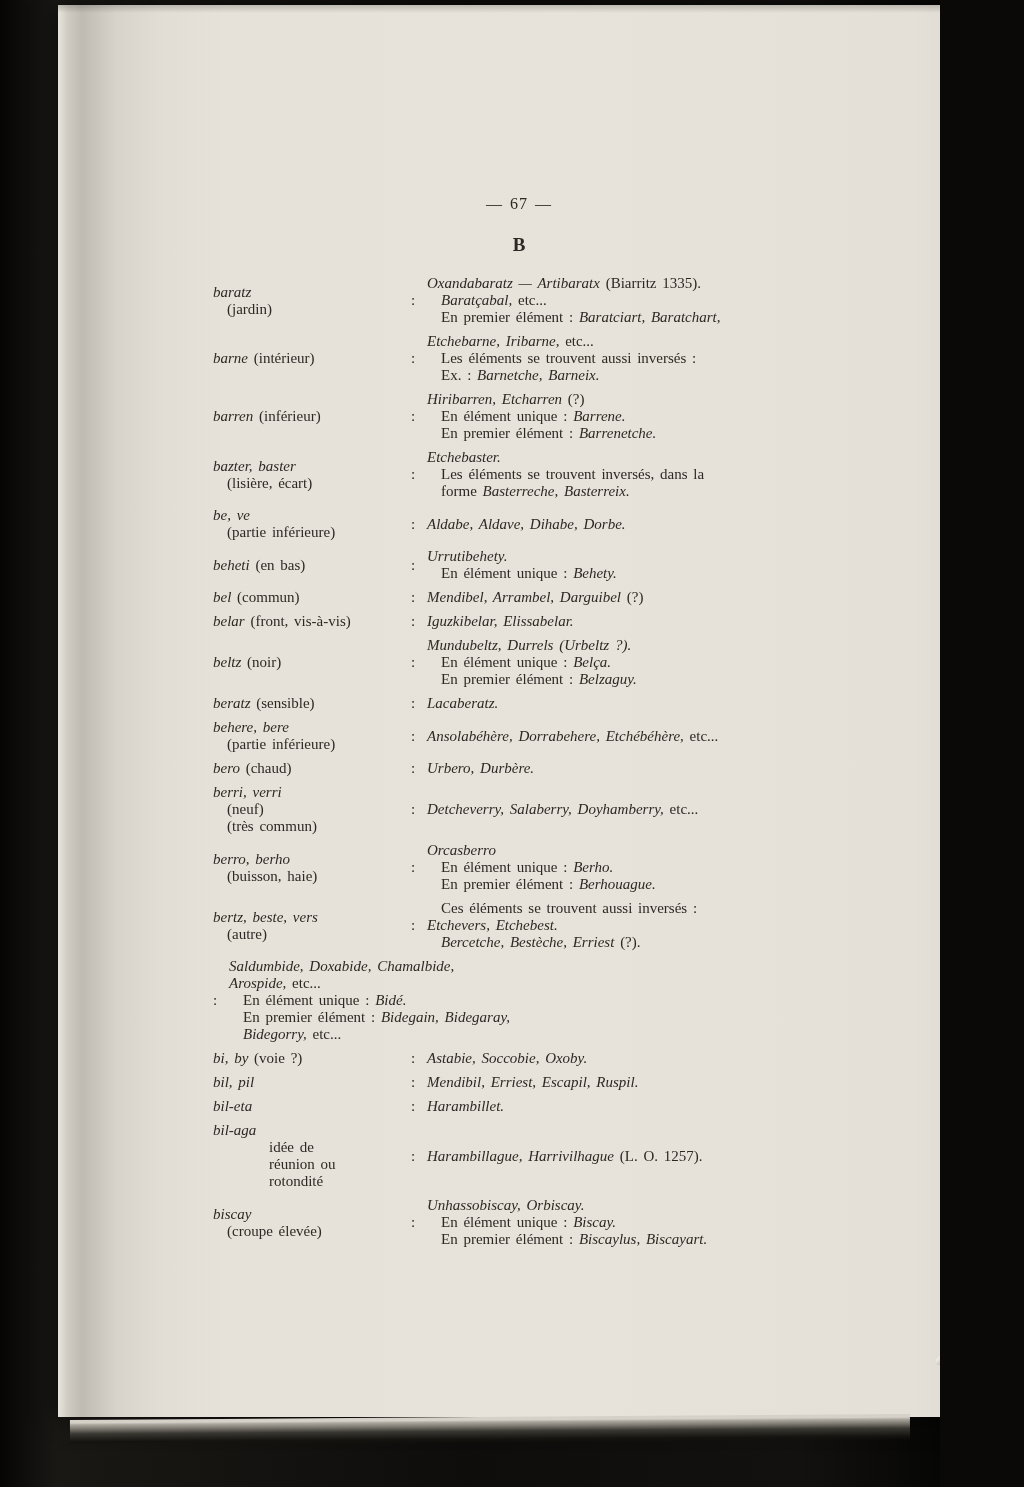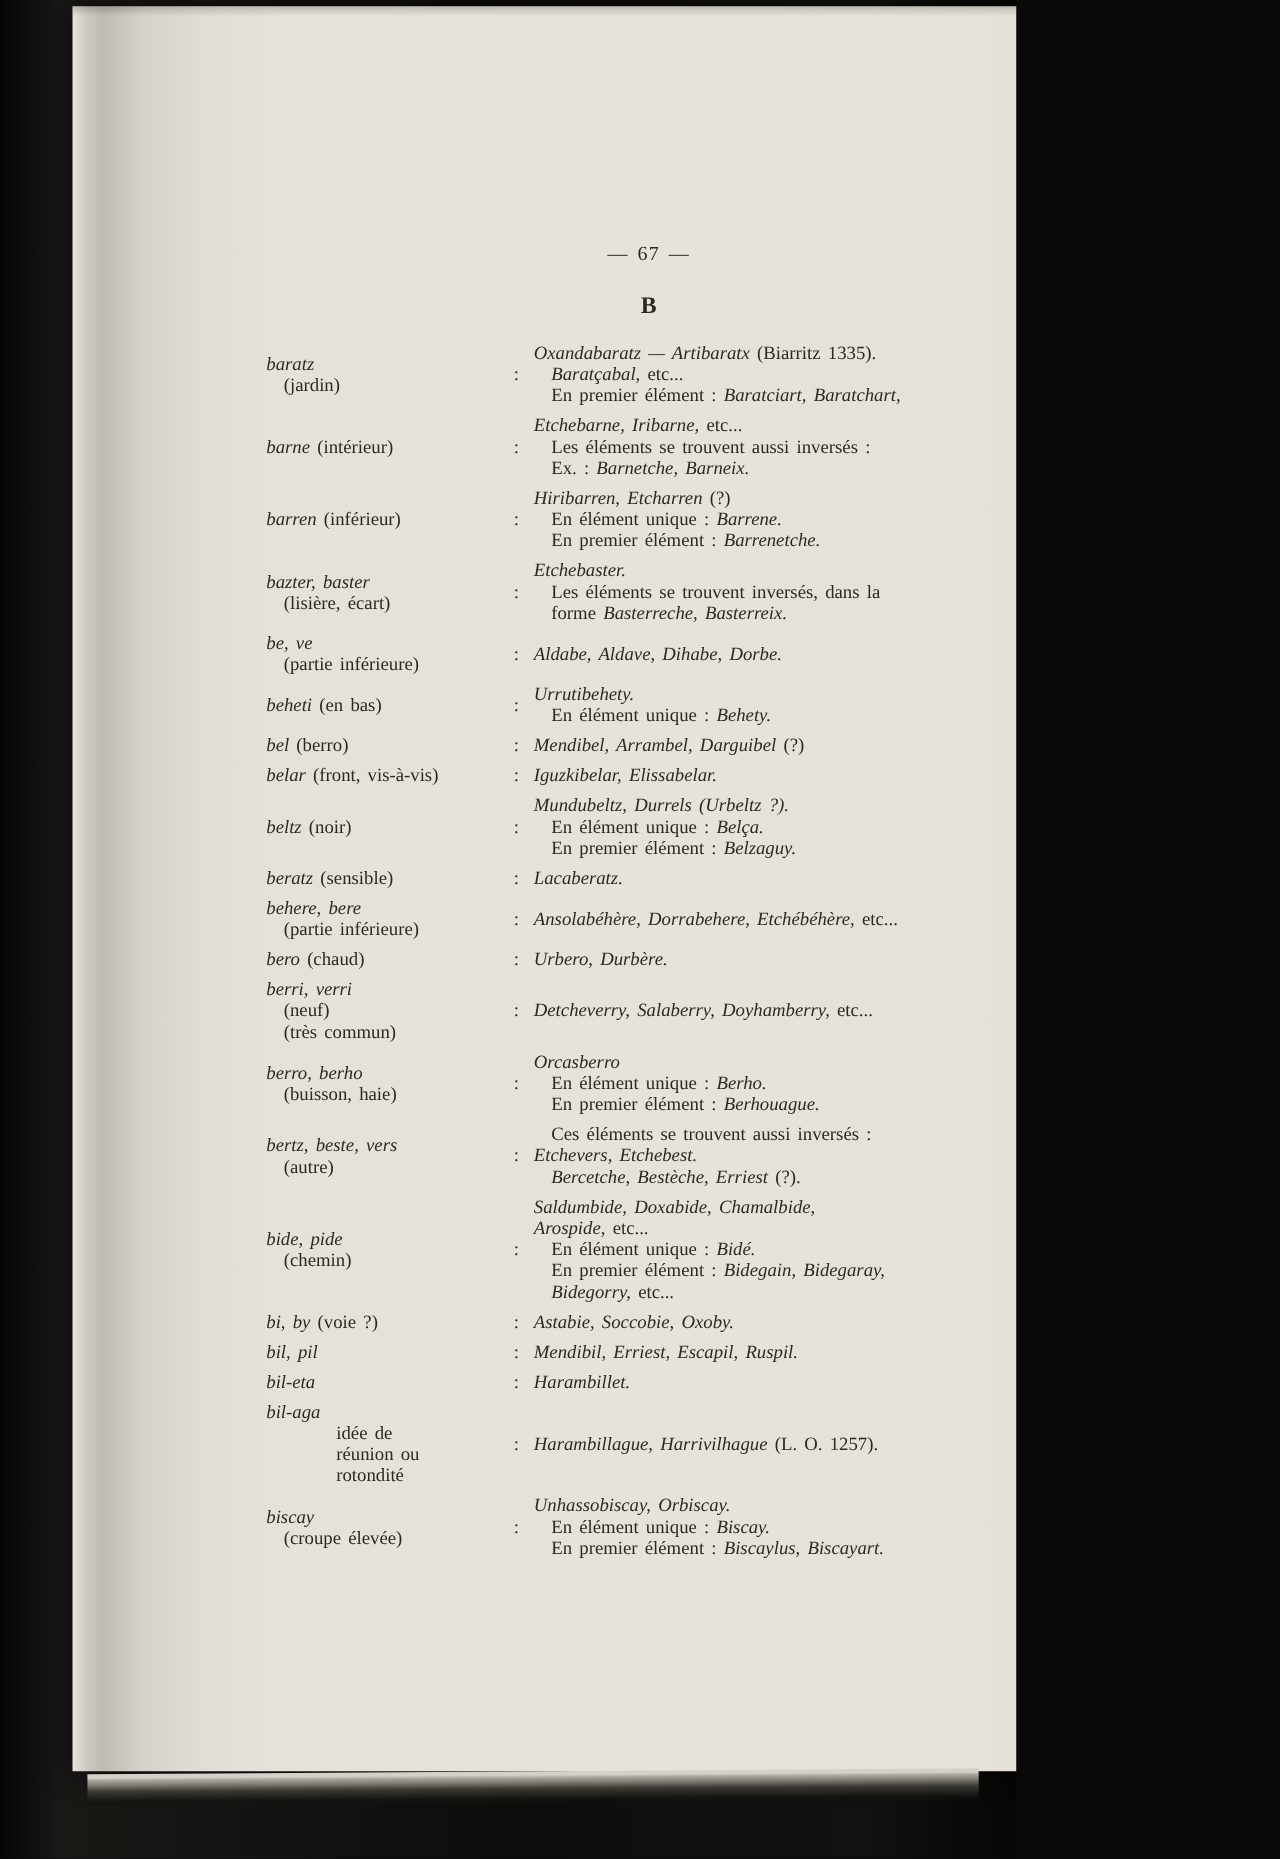--- a/index.html
+++ b/index.html
@@ -1,16 +1,16 @@
 <!DOCTYPE html>
 <html><head>
 <meta charset="utf-8">
 <style>
   html,body{margin:0;padding:0;background:#0a0908;}
-  .scan{position:relative;width:813px;height:1487px;overflow:hidden;
+  .scan{position:relative;width:940px;height:1487px;overflow:hidden;
     background:linear-gradient(90deg,#050504 0,#141210 4%,#1a1815 6%,#0e0d0b 50%,#121110 85%,#060605 100%),#0d0c0a;}
   .cover-marking{position:absolute;right:26px;top:8px;width:96px;height:66px;border-radius:50%;
     background:radial-gradient(ellipse at center, rgba(118,34,26,.5), rgba(60,18,14,.25) 55%, transparent 75%);
     filter:blur(4px);}
   .page{position:absolute;left:58px;top:5px;width:932px;height:1412px;
     background:linear-gradient(90deg,#e8e5dc 0,#cfcbc2 10px,#bfbbb2 24px,#d7d3ca 58px,#e2ded5 105px,#e6e2d9 170px,#e7e3da 55%,#e4e0d7 92%,#dcd8cf 100%);
     box-shadow:0 0 22px rgba(0,0,0,.65);}
   .page::after{content:"";position:absolute;left:0;right:0;top:0;height:8px;
     background:linear-gradient(180deg,rgba(0,0,0,.18),transparent);}
   .bottom-edges{position:absolute;left:70px;right:30px;top:1417px;height:26px;transform:rotate(-0.4deg);
@@ -102,21 +102,21 @@
               <div class="line ind0"><span class="it">beheti</span><span class="ro"> (en bas)</span></div>
             </div>
             <div class="colon-col">:</div>
             <div class="def-col">
               <div class="line ind0"><span class="it">Urrutibehety.</span></div>
               <div class="line ind1"><span class="ro">En élément unique : </span><span class="it">Behety.</span></div>
             </div>
           </div>
           <div class="entry">
             <div class="term-col">
-              <div class="line ind0"><span class="it">bel</span><span class="ro"> (berro)</span></div>
+              <div class="line ind0"><span class="it">bel</span><span class="ro"> (commun)</span></div>
             </div>
             <div class="colon-col">:</div>
             <div class="def-col">
               <div class="line ind0"><span class="it">Mendibel, Arrambel, Darguibel</span><span class="ro"> (?)</span></div>
             </div>
           </div>
           <div class="entry">
             <div class="term-col">
               <div class="line ind0"><span class="it">belar</span><span class="ro"> (front, vis-à-vis)</span></div>
             </div>
@@ -193,24 +193,20 @@
               <div class="line ind1"><span class="ro">(autre)</span></div>
             </div>
             <div class="colon-col">:</div>
             <div class="def-col">
               <div class="line ind1"><span class="ro">Ces éléments se trouvent aussi inversés :</span></div>
               <div class="line ind0"><span class="it">Etchevers, Etchebest.</span></div>
               <div class="line ind1"><span class="it">Bercetche, Bestèche, Erriest</span><span class="ro"> (?).</span></div>
             </div>
           </div>
           <div class="entry">
-            <div class="term-col">
-              <div class="line ind0"><span class="it">bide, pide</span></div>
-              <div class="line ind1"><span class="ro">(chemin)</span></div>
-            </div>
             <div class="colon-col">:</div>
             <div class="def-col">
               <div class="line ind0"><span class="it">Saldumbide, Doxabide, Chamalbide,</span></div>
               <div class="line ind0"><span class="it">Arospide,</span><span class="ro"> etc...</span></div>
               <div class="line ind1"><span class="ro">En élément unique : </span><span class="it">Bidé.</span></div>
               <div class="line ind1"><span class="ro">En premier élément : </span><span class="it">Bidegain, Bidegaray,</span></div>
               <div class="line ind1"><span class="it">Bidegorry,</span><span class="ro"> etc...</span></div>
             </div>
           </div>
           <div class="entry">

